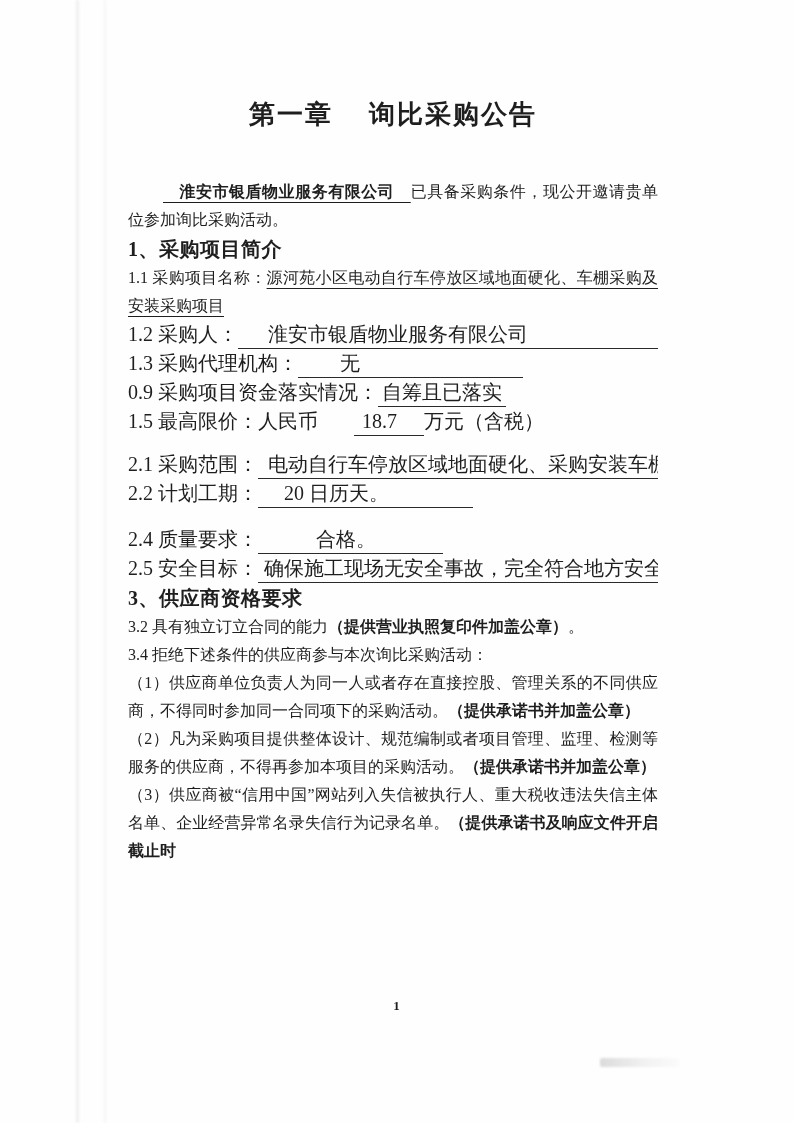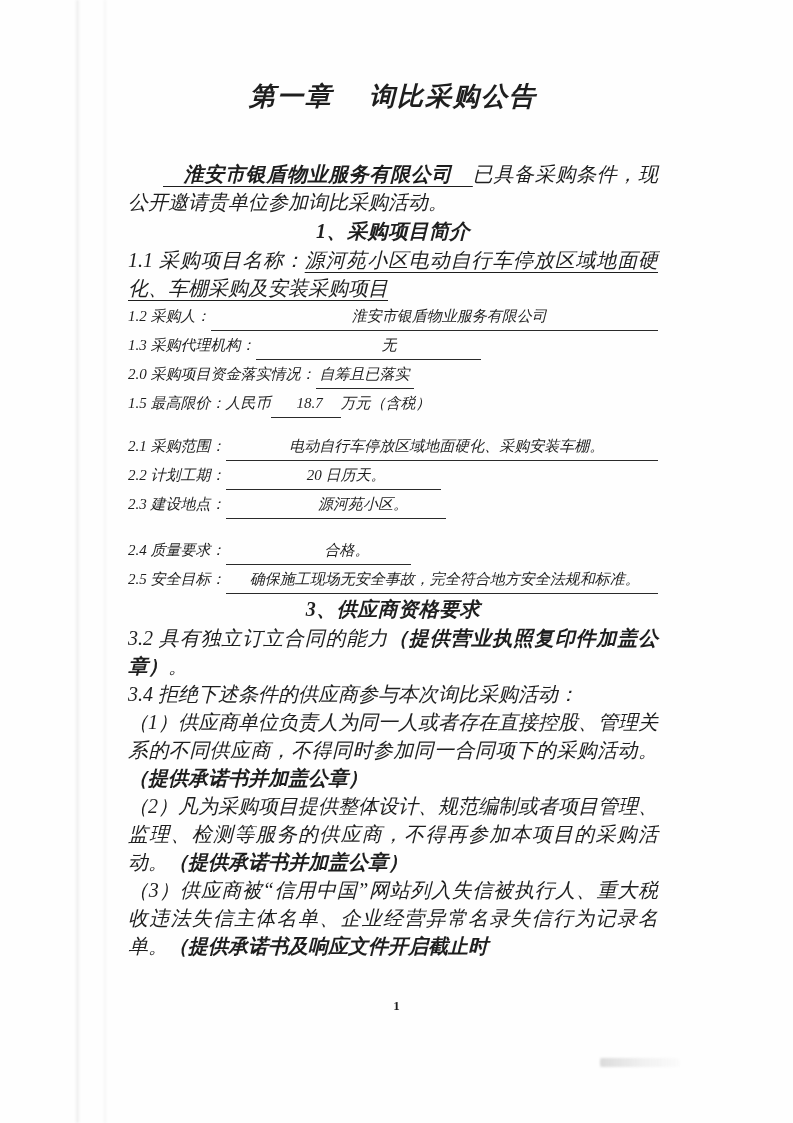--- a/index.html
+++ b/index.html
@@ -13,65 +13,64 @@
     color:#1e1e1e;
   }
   .scan-streak {
     position:absolute; top:0; bottom:0;
     background:rgba(190,190,190,0.22);
     filter:blur(1px);
   }
   .streak-a { left:76px; width:3px; }
   .streak-b { left:104px; width:2px; background:rgba(200,200,200,0.15); }
   .content {
-    position:absolute; left:128px; top:80px; width:530px;font-style:italic;
+    position:absolute; left:128px; top:98px; width:530px;
   }
   .doc-title {
     display:flex; justify-content:center; align-items:baseline;
     gap:36px;
     font-size:26px; font-weight:bold; letter-spacing:2px;
     line-height:34px;
     margin-bottom:46px;
     white-space:nowrap;
   }
   p.body-par {
     margin:0;
-    font-size:20px; line-height:28px;
+    font-size:16px; line-height:28px;
     text-align:justify;
   }
   .indent2 { text-indent:35px; }
   .u {
     text-decoration:underline;
     text-underline-offset:5px;
     text-decoration-thickness:1.2px;
   }
   .bold { font-weight:bold; }
   h2.sec-heading {
     margin:0;
     font-size:20px; font-weight:bold;
     line-height:30px;
     letter-spacing:0.5px;
-    text-align:center;
   }
   .frow {
     display:flex; align-items:baseline;
-    font-size:15px; line-height:28px;text-align:center;
+    font-size:20px; line-height:28px;
   }
   .frow .lbl { white-space:nowrap; }
   .ubox {
     border-bottom:1.5px solid #2a2a2a;
     white-space:nowrap;
     overflow:hidden;
   }
   .fill { flex:1 1 auto; }
   .pl30 { padding-left:30px; }
   .pl10 { padding-left:10px;margin-top:14px; }
   .pl6  { padding-left:6px; }
   .w-agency { width:225px; padding-left:42px; box-sizing:border-box; }
-  .w-price  { width:70px;  padding-left:8px;  box-sizing:border-box; }
+  .w-price  { width:70px;  padding-left:8px;  box-sizing:border-box;margin-left:36px; }
   .w-period { width:215px; padding-left:26px; box-sizing:border-box; }
   .w-site   { width:220px; padding-left:55px; box-sizing:border-box; }
   .w-qual   { width:185px; padding-left:58px; box-sizing:border-box;margin-top:17px; }
   .u-inline { border-bottom:1.5px solid #2a2a2a; padding:0 4px; }
   .page-number {
     position:absolute; left:0; right:0; top:998px;
     text-align:center;
     font-size:13px; font-weight:bold;
   }
   .scan-smudge {
@@ -107,21 +106,21 @@
       <span class="lbl">1.2 采购人：</span>
       <span class="ubox fill pl30">淮安市银盾物业服务有限公司</span>
     </div>
 
     <div class="frow">
       <span class="lbl">1.3 采购代理机构：</span>
       <span class="ubox w-agency">无</span>
     </div>
 
     <div class="frow">
-      <span class="lbl">2.0 采购项目资金落实情况：</span>
+      <span class="lbl">0.9 采购项目资金落实情况：</span>
       <span class="u-inline">自筹且已落实</span>
     </div>
 
     <div class="frow">
       <span class="lbl">1.5 最高限价：</span>
       <span class="lbl">人民币</span>
       <span class="ubox w-price">18.7</span>
       <span class="lbl">万元（含税）</span>
     </div>
 
@@ -129,24 +128,20 @@
     <div class="frow">
       <span class="lbl">2.1 采购范围：</span>
       <span class="ubox fill pl10">电动自行车停放区域地面硬化、采购安装车棚。</span>
     </div>
 
     <div class="frow">
       <span class="lbl">2.2 计划工期：</span>
       <span class="ubox w-period">20 日历天。</span>
     </div>
 
-    <div class="frow">
-      <span class="lbl">2.3 建设地点：</span>
-      <span class="ubox w-site">源河苑小区。</span>
-    </div>
 
     <div class="frow">
       <span class="lbl">2.4 质量要求：</span>
       <span class="ubox w-qual">合格。</span>
     </div>
 
     <div class="frow">
       <span class="lbl">2.5 安全目标：</span>
       <span class="ubox fill pl6">确保施工现场无安全事故，完全符合地方安全法规和标准。</span>
     </div>

